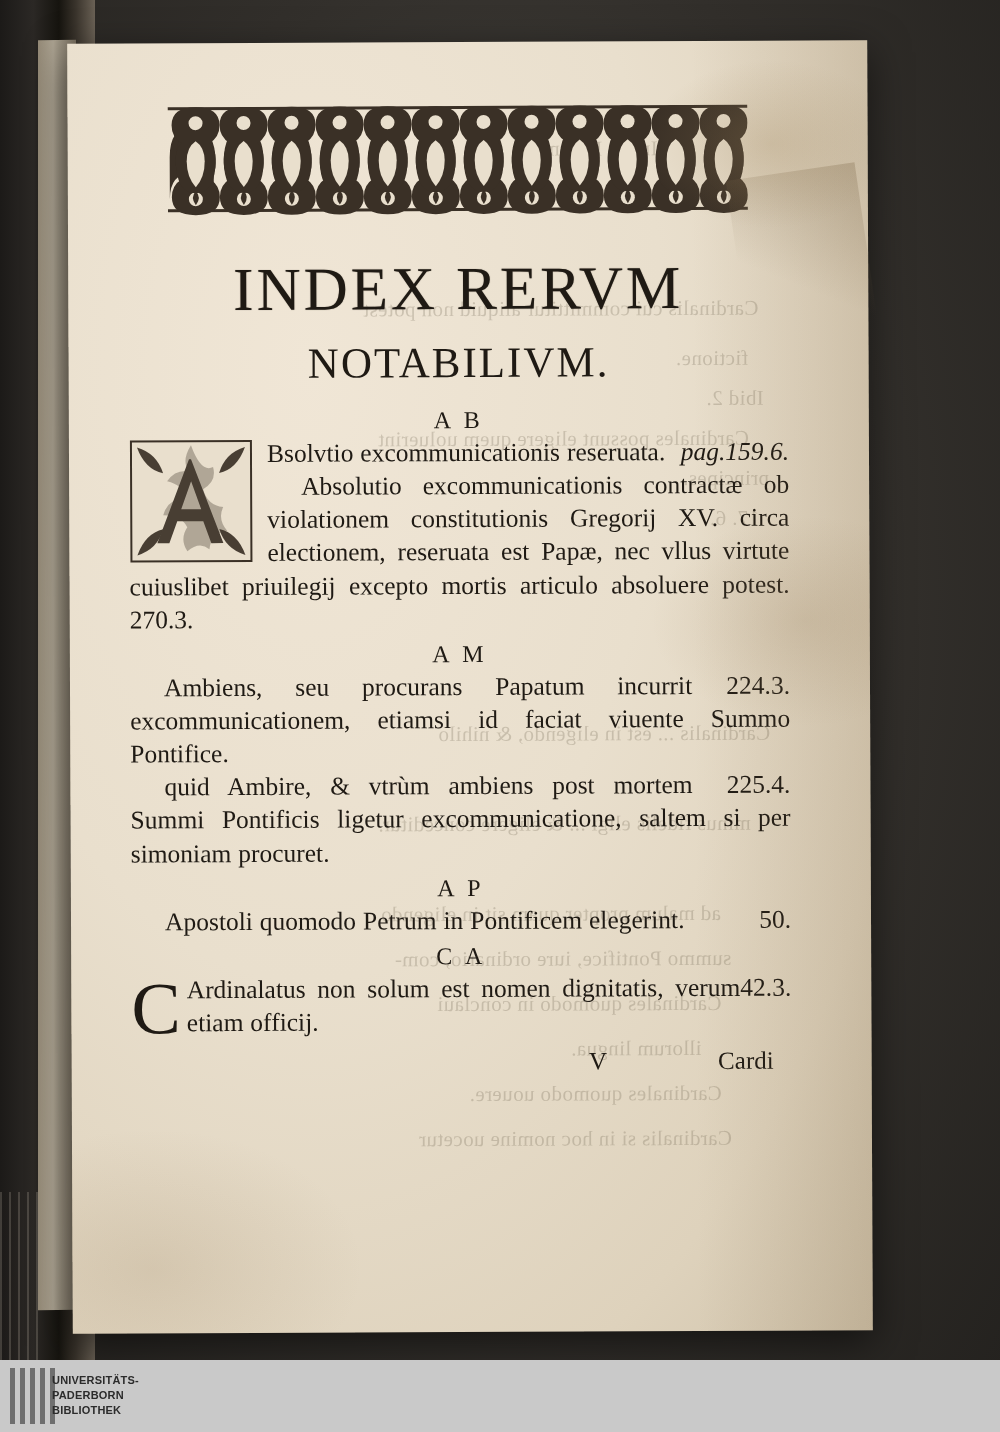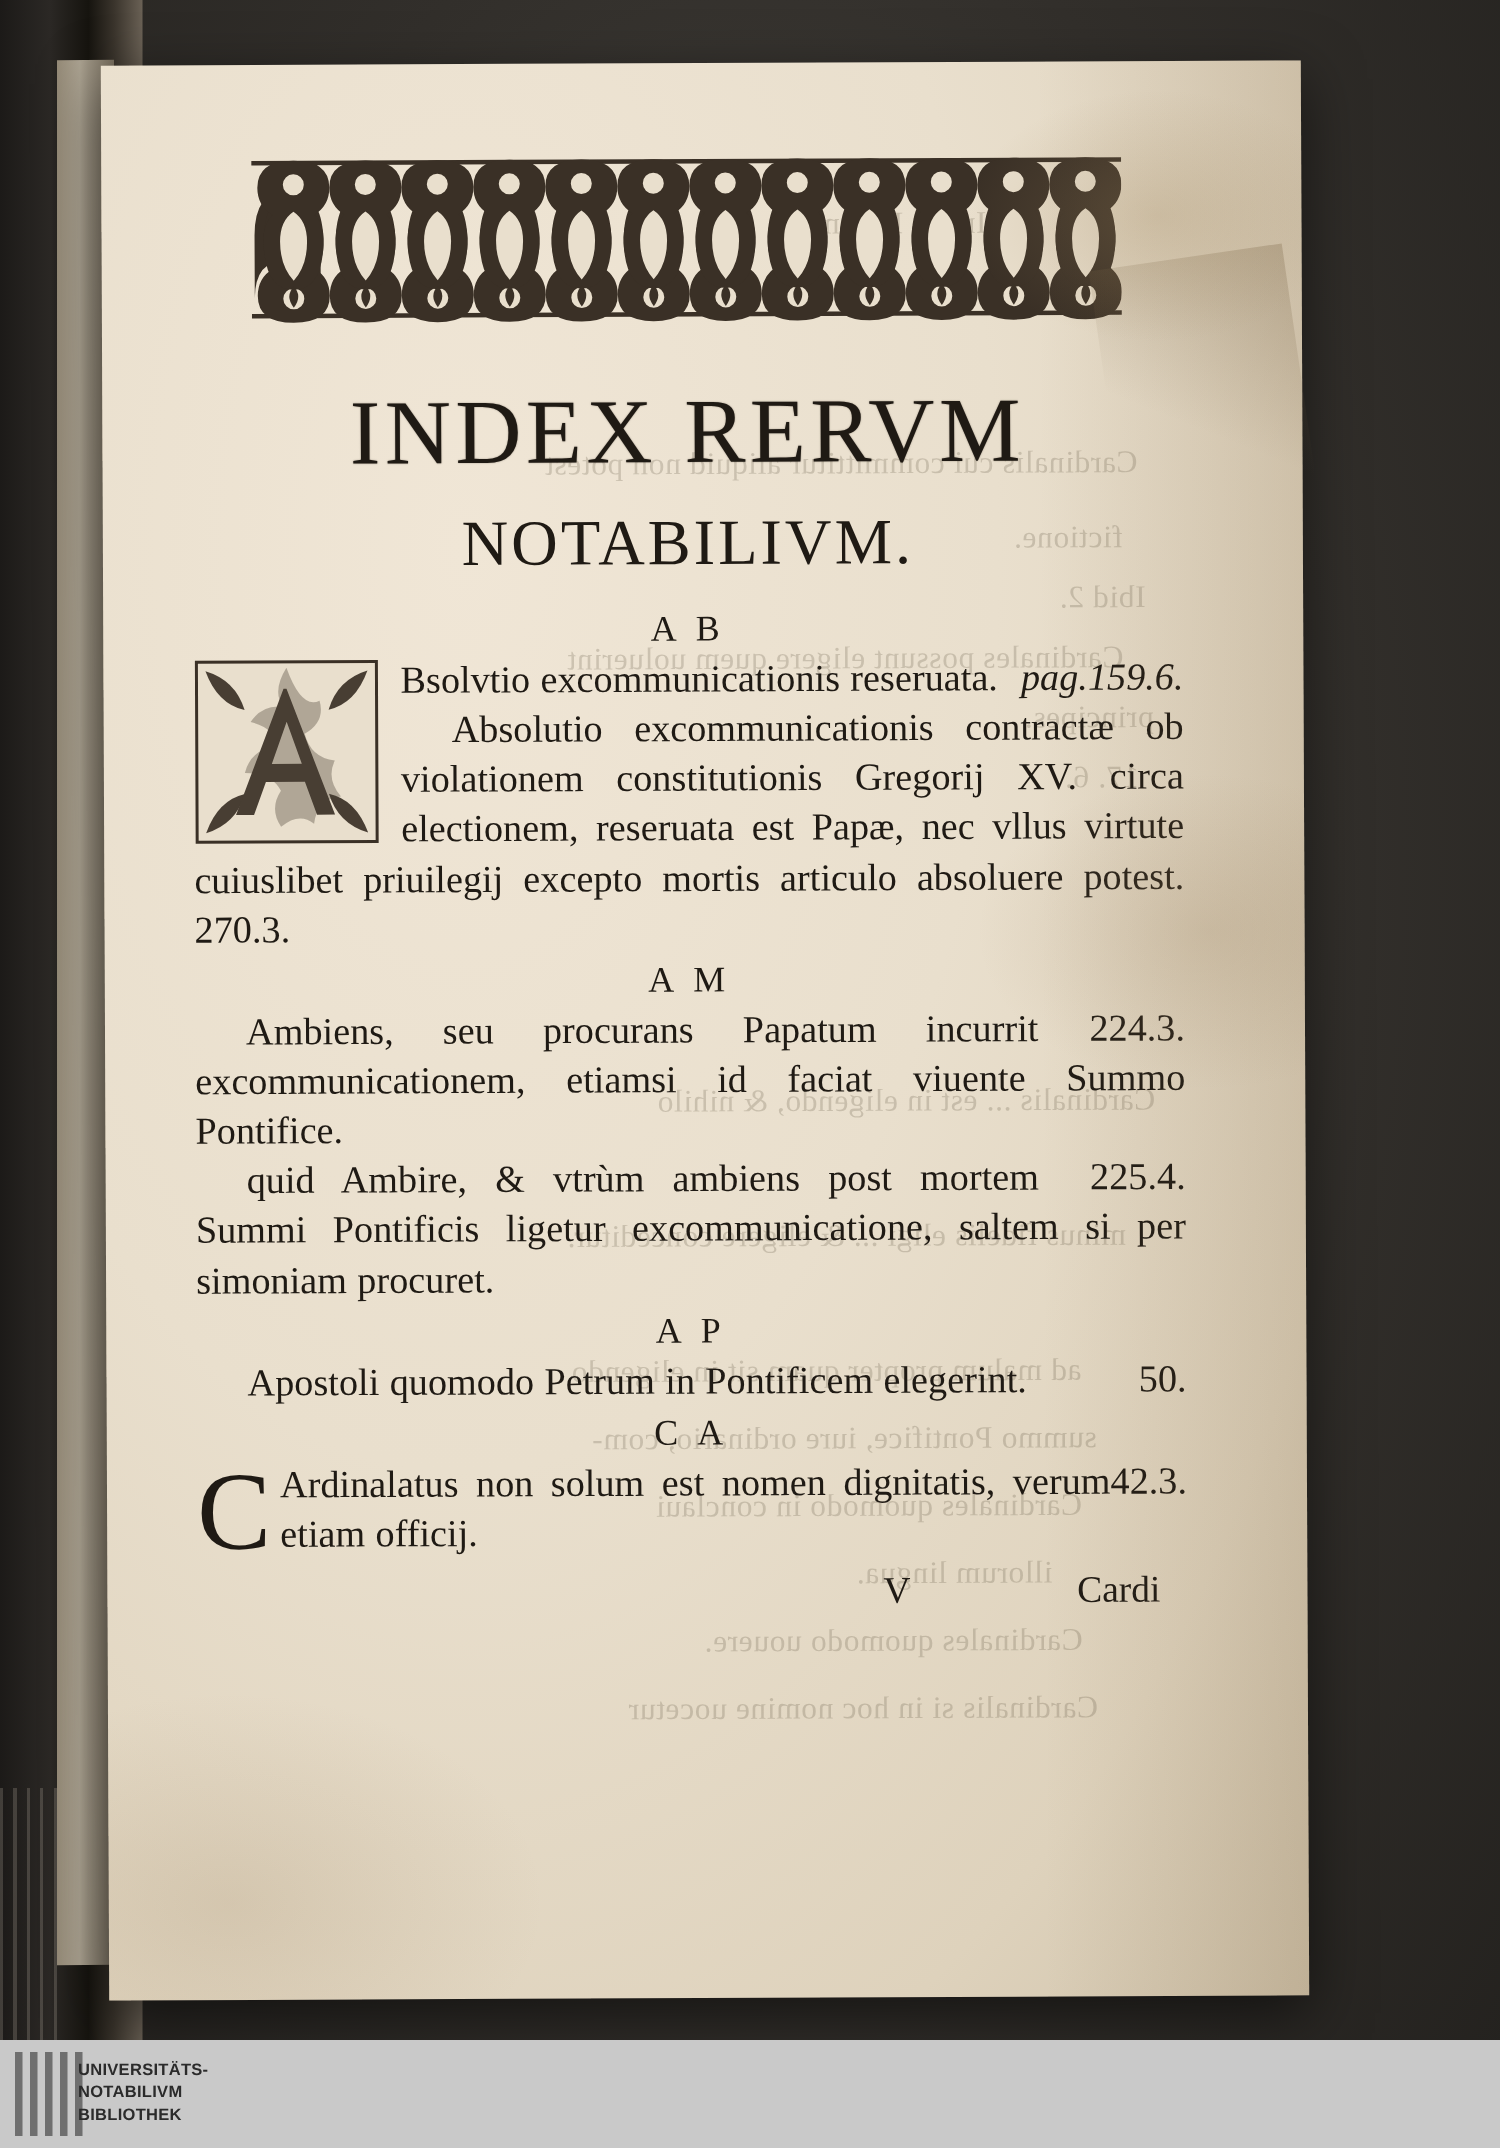--- a/index.html
+++ b/index.html
@@ -363,18 +363,18 @@
   <div class="watermark">
     <div class="wm-bars">
       <i></i>
         <i></i>
         <i></i>
         <i></i>
         <i></i>
     </div>
     <div class="wm-text">
       <div>UNIVERSITÄTS-</div>
-      <div>NOTABILIVM</div>
+      <div>PADERBORN</div>
       <div>BIBLIOTHEK</div>
     </div>
   </div>
 
 </div>
 
 </body></html>

